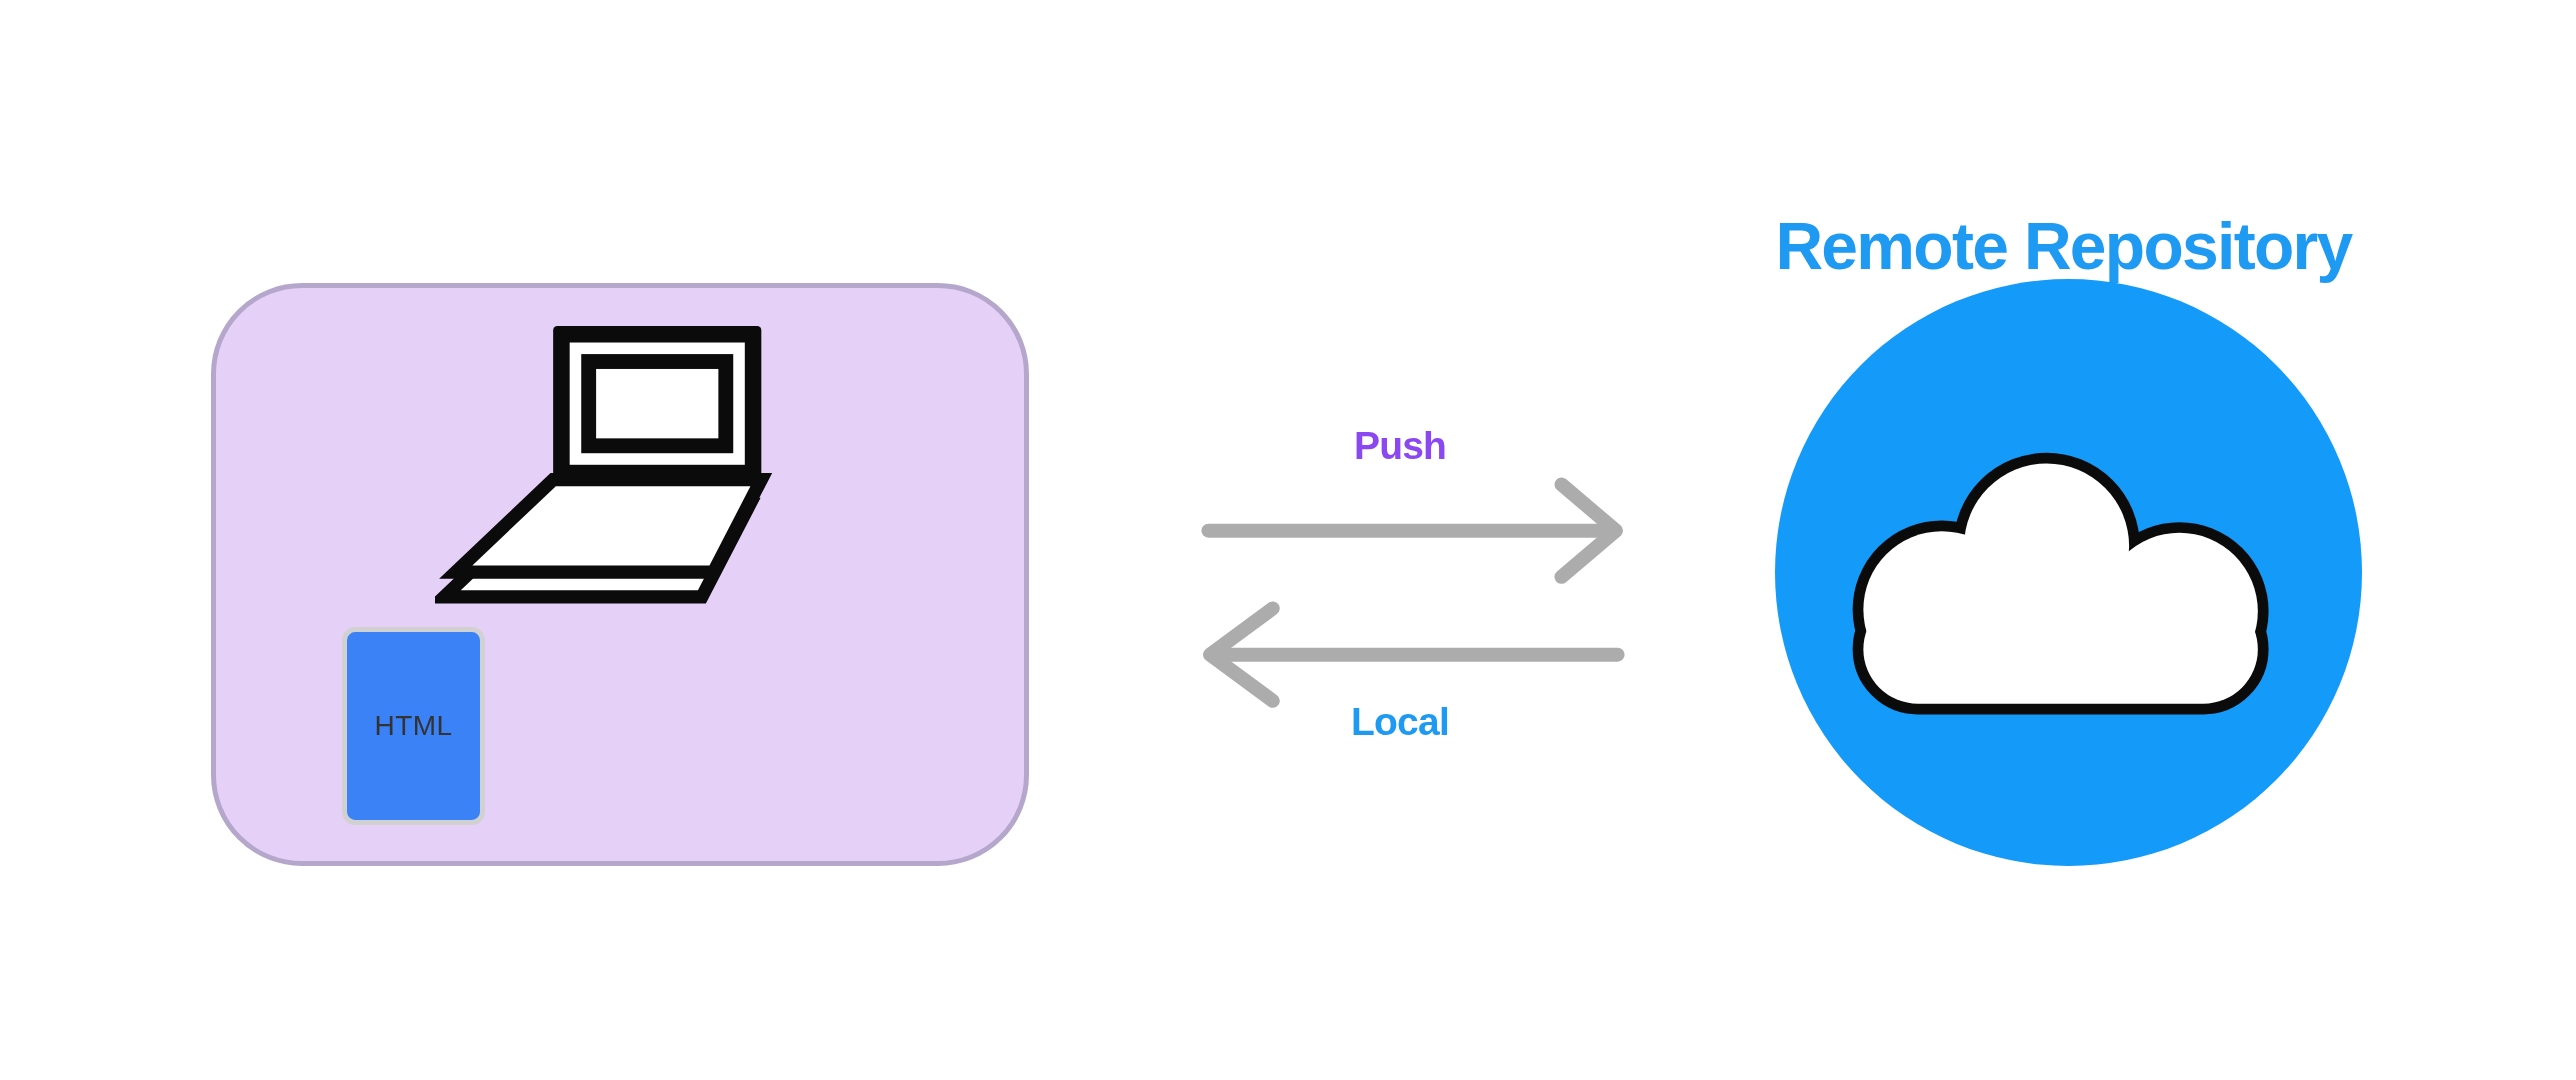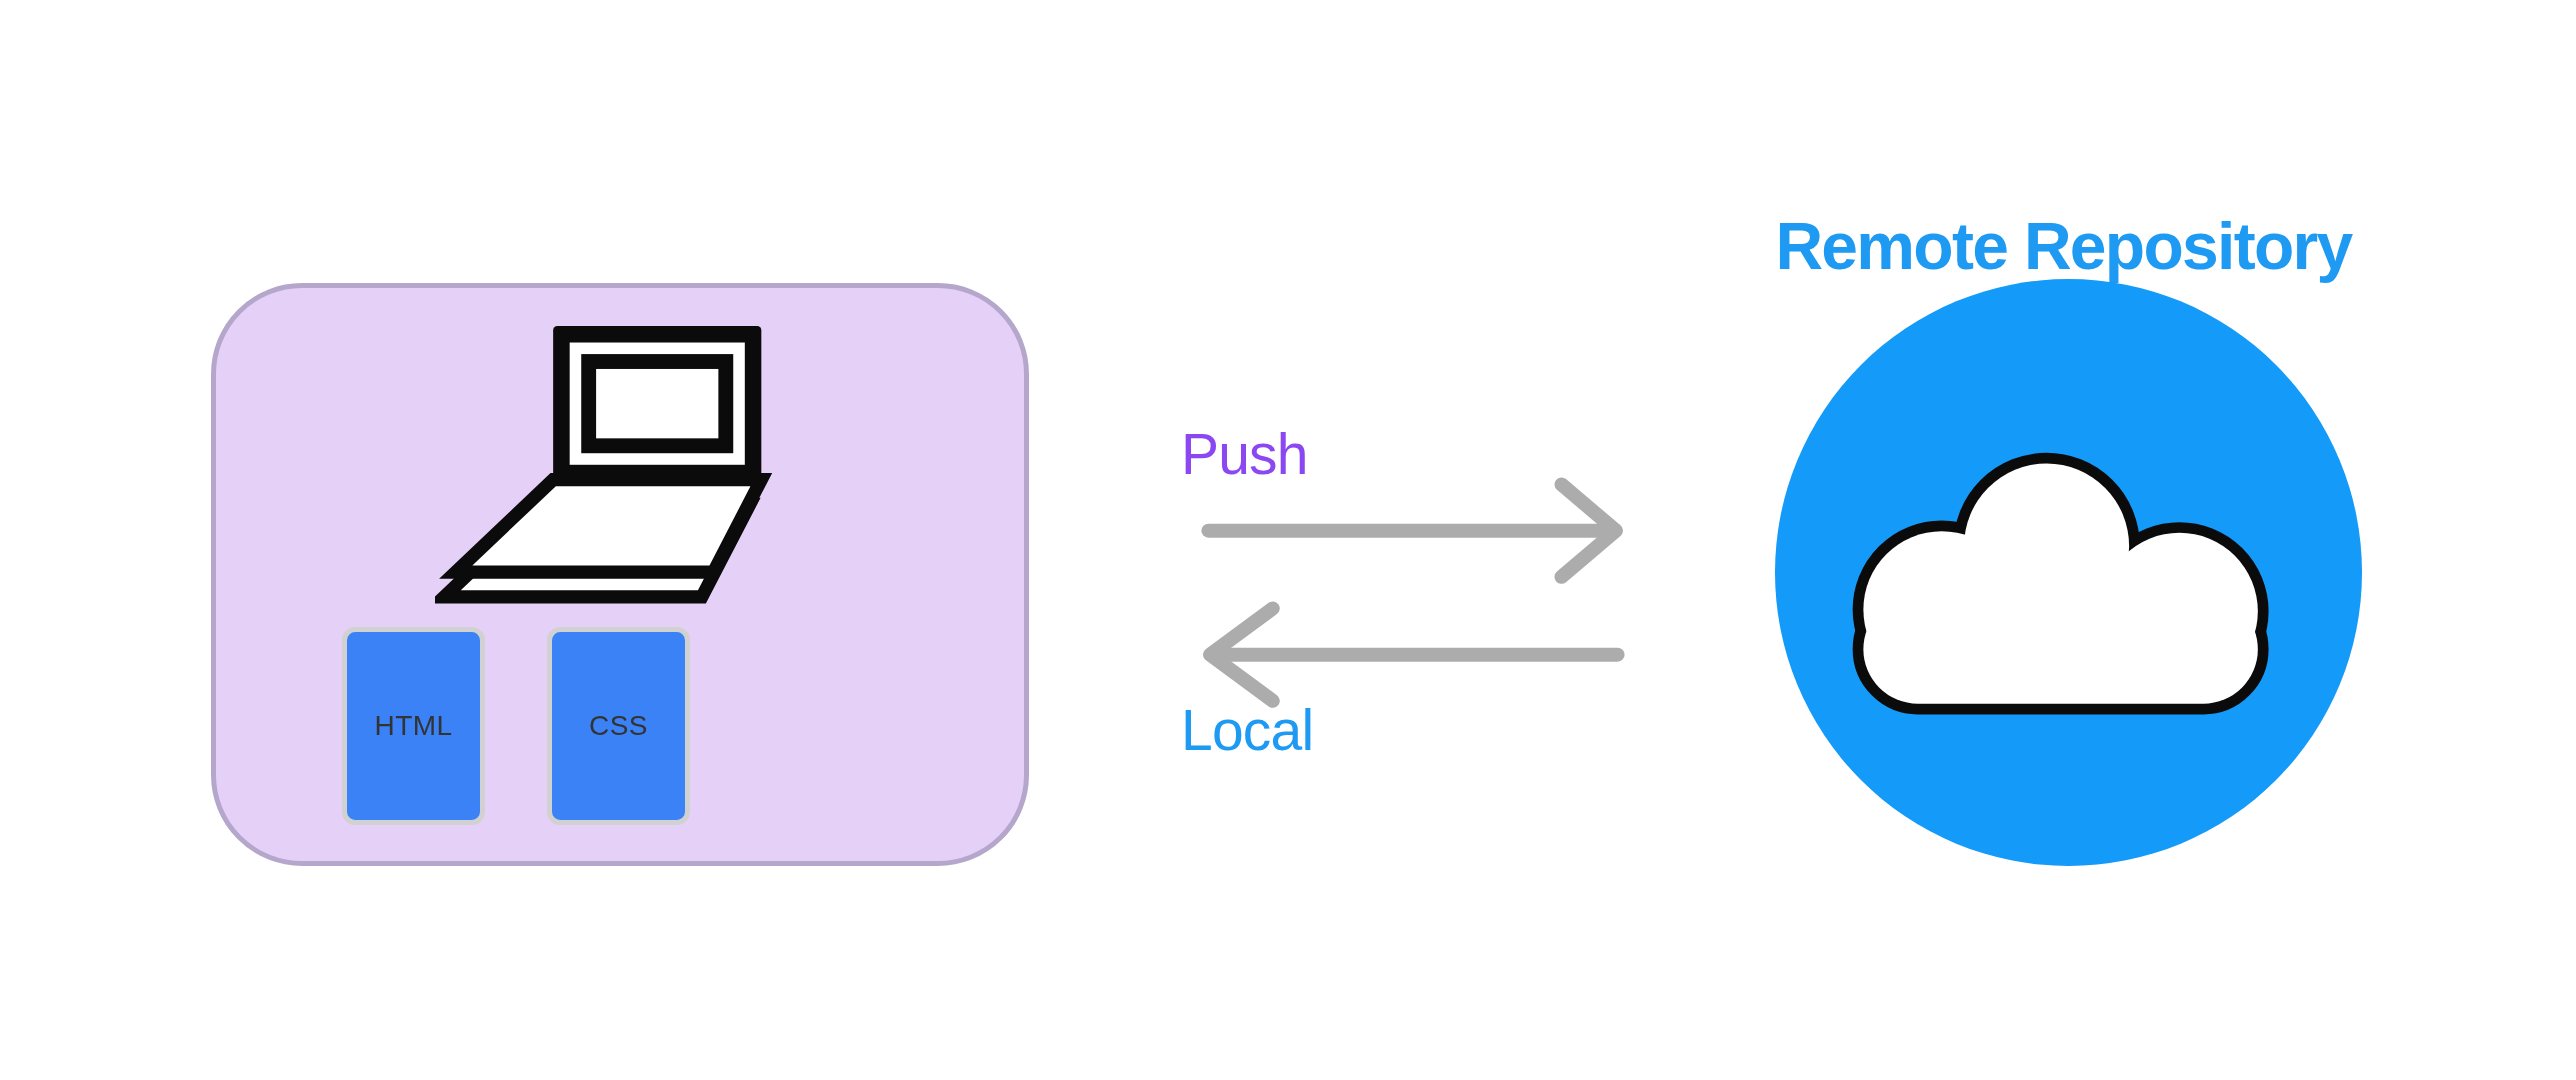--- a/index.html
+++ b/index.html
@@ -74,24 +74,25 @@
   }
   .file-card-label {
     font-size: 28px;
     font-weight: 400;
     color: var(--card-text);
     letter-spacing: 0.4px;
   }
   .arrow-label {
     position: absolute;
     left: 1181px; width: 438px;
-    font-size: 57px;
-    font-weight: 400;
+    font-size: 39px;
+    font-weight: 700;
     letter-spacing: -0.8px;
     line-height: 1;
+    text-align: center;
     white-space: nowrap;
   }
   .arrow-label.push { top: 426px; color: var(--purple-text); }
   .arrow-label.pull { top: 702px; color: var(--blue-text); }
   .arrow-svg {
     position: absolute;
     width: 430px; height: 132px;
   }
   .arrow-svg.push { left: 1198px; top: 463px; }
   .arrow-svg.pull { left: 1198px; top: 587px; }
@@ -138,23 +139,20 @@
       <rect class="ink-fill" x="143" y="0" width="252" height="188" rx="5"></rect>
       <rect class="white-fill" x="163" y="20" width="212" height="148"></rect>
       <rect class="ink-fill" x="177" y="34" width="184" height="120"></rect>
       <rect class="white-fill" x="195" y="52" width="148" height="84"></rect>
     </svg>
 
     <div class="file-cards">
       <div class="file-card">
         <span class="file-card-label">HTML</span>
       </div>
-      <div class="file-card">
-        <span class="file-card-label">CSS</span>
-      </div>
     </div>
   </div>
 
   <div class="arrow-label push">Push</div>
 
   <svg class="arrow-svg push" viewBox="0 0 520 160" xmlns="http://www.w3.org/2000/svg">
     <line class="arrow-stroke" x1="12" y1="82" x2="496" y2="82"></line>
     <polyline class="arrow-stroke" points="440,26 506,82 440,138"></polyline>
   </svg>
 

